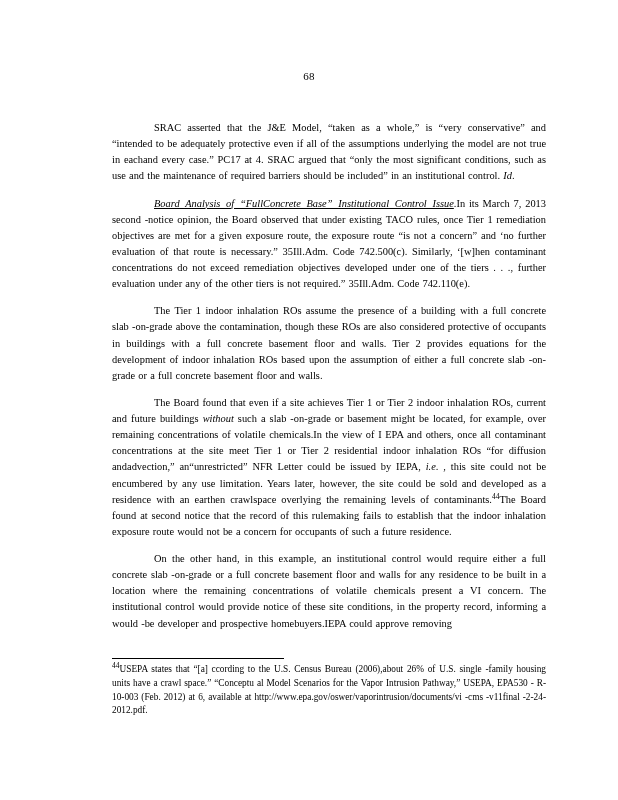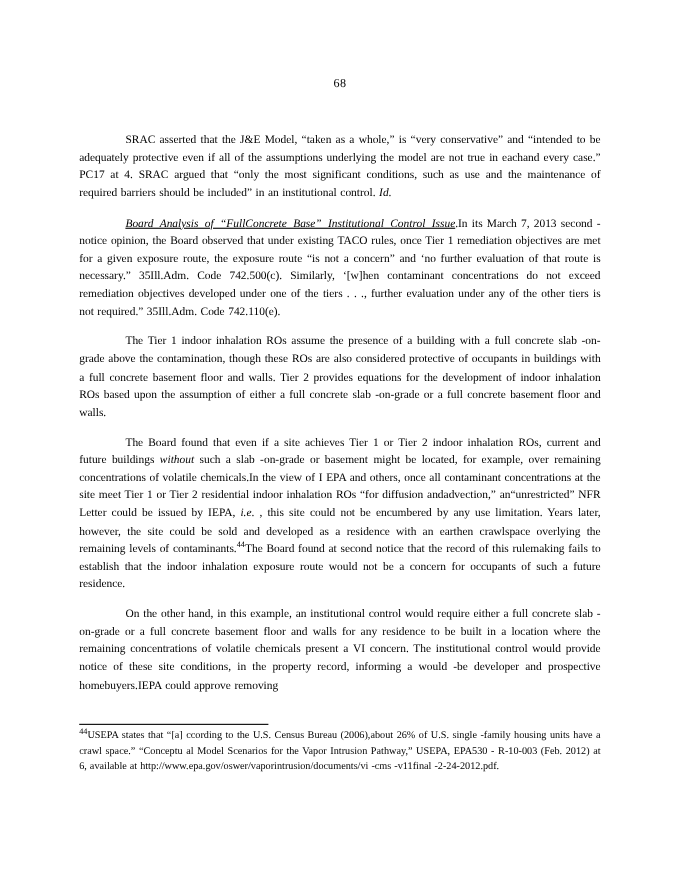--- a/index.html
+++ b/index.html
@@ -22,21 +22,21 @@
     overflow: hidden;
   }
   .page-number {
     text-align: center;
     font-size: 11px;
     margin-top: 70px;
     margin-bottom: 0;
     letter-spacing: 0.3px;
   }
   .body-block {
-    margin: 0 72px 0 72px;
+    margin: 0 72px 0 112px;
   }
   p.para {
     font-size: 10.4px;
     line-height: 1.55;
     text-align: justify;
     margin: 0 0 11px 0;
     text-indent: 0;
     word-spacing: 0.6px;
   }
   p.first {

